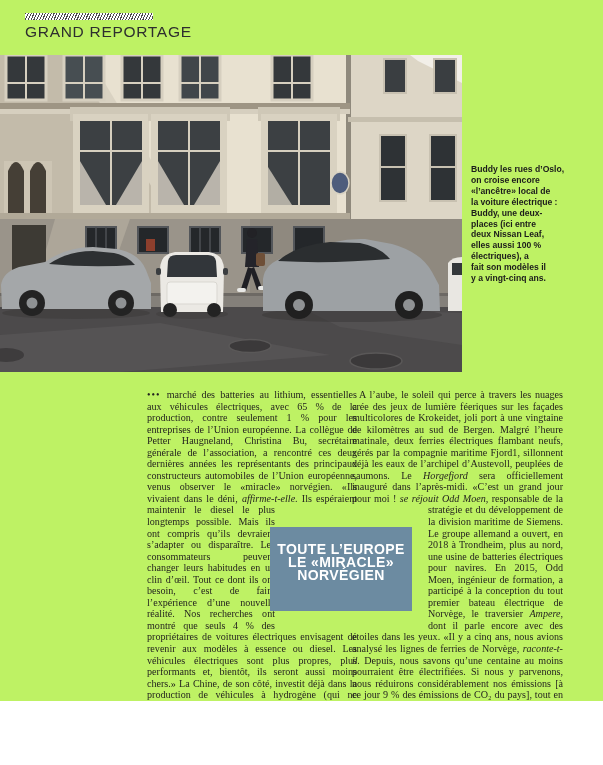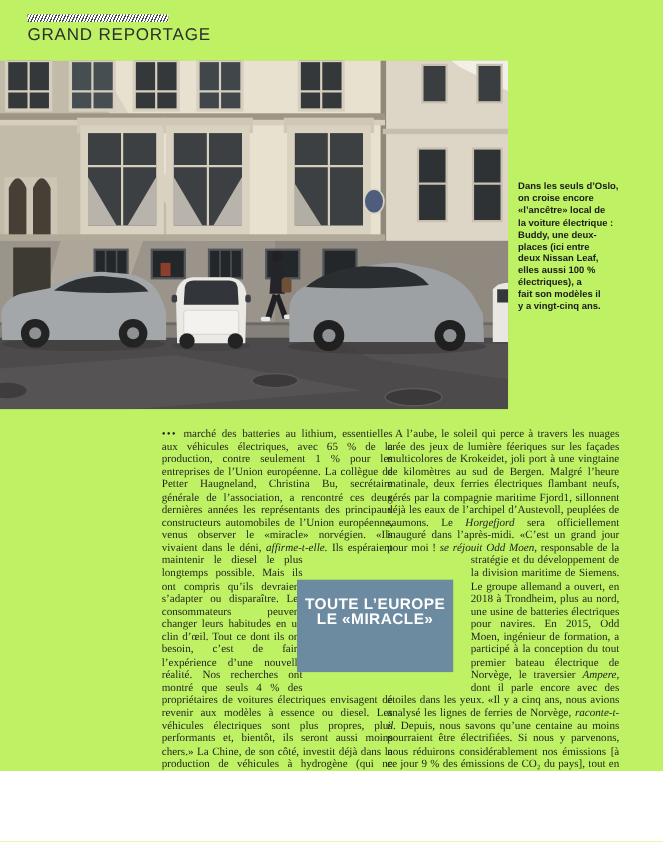--- a/index.html
+++ b/index.html
@@ -202,39 +202,40 @@
         <circle cx="409" cy="250" r="6" fill="#8f9294"></circle>
     </g>
 
     <g>
       <path d="M448 256 L448 208 Q452 202 462 202 L462 256 Z" fill="#e9e7e2"></path>
       <rect x="452" y="208" width="10" height="12" fill="#34383b"></rect>
     </g>
   </svg>
 
   <div class="caption">
-      <div>Dans les seuls d’Oslo,</div>
+      <div>Buddy les rues d’Oslo,</div>
       <div>on croise encore</div>
       <div>«l’ancêtre» local de</div>
       <div>la voiture électrique :</div>
       <div>Buddy, une deux-</div>
       <div>places (ici entre</div>
       <div>deux Nissan Leaf,</div>
       <div>elles aussi 100 %</div>
       <div>électriques), a</div>
       <div>fait son modèles il</div>
       <div>y a vingt-cinq ans.</div>
     </div>
 
   <div class="article-col" id="col-left"><span class="bullets">••• </span><span>marché des batteries au lithium, essentielles aux véhicules électriques, avec 65 % de la production, contre seulement 1 % pour les entreprises de l’Union européenne. La collègue de Petter Haugneland, Christina Bu, secrétaire générale de l’association, a rencontré ces deux dernières années les représentants des principaux constructeurs automobiles de l’Union européenne, venus observer le «miracle» norvégien. «Ils vivaient dans le déni, </span><span class="italic">affirme-t-elle.</span><span> Ils espéraient maintenir le </span><span class="spacer-right"></span><span>diesel le plus longtemps possible. Mais ils ont compris qu’ils devraient s’adapter ou disparaître. Les consommateurs peuvent changer leurs habitudes en un clin d’œil. Tout ce dont ils ont besoin, c’est de faire l’expérience d’une nouvelle réalité. Nos recherches ont montré que seuls 4 % des propriétaires de voitures électriques envisagent de revenir aux modèles à essence ou diesel. Les véhicules électriques sont plus propres, plus performants et, bientôt, ils seront aussi moins chers.» La Chine, de son côté, investit déjà dans la production de véhicules à hydrogène (qui ne rejettent pas de CO₂), visant un million d’unités d’ici à 2030.</span></div>
   <div class="article-col" id="col-right"><span>A l’aube, le soleil qui perce à travers les nuages crée des jeux de lumière féeriques sur les façades multicolores de Krokeidet, joli port à une vingtaine de kilomètres au sud de Bergen. Malgré l’heure matinale, deux ferries électriques flambant neufs, gérés par la compagnie maritime Fjord1, sillonnent déjà les eaux de l’archipel d’Austevoll, peuplées de saumons. Le </span><span class="italic">Horgefjord</span><span> sera officiellement inauguré dans l’après-midi. «C’est un grand jour pour moi ! </span><span class="italic">se réjouit Odd Moen,</span><span> responsable de la </span><span class="spacer-left"></span><span>stratégie et du développement de la division maritime de Siemens. Le groupe allemand a ouvert, en 2018 à Trondheim, plus au nord, une usine de batteries électriques pour navires. En 2015, Odd Moen, ingénieur de formation, a participé à la conception du tout premier bateau électrique de Norvège, le traversier </span><span class="italic">Ampere</span><span>, dont il parle encore avec des étoiles dans les yeux. «Il y a cinq ans, nous avions analysé les lignes de ferries de Norvège, </span><span class="italic">raconte-t-il.</span><span> Depuis, nous savons qu’une centaine au moins pourraient être électrifiées. Si nous y parvenons, nous réduirons considérablement nos émissions [à ce jour 9 % des émissions de CO₂ du pays], tout en diminuant les </span><span class="bullets">•••</span></div>
 
   <div class="quote-box" style="background: rgb(108, 139, 161);">
       <div>TOUTE L’EUROPE</div>
       <div>LE «MIRACLE»</div>
+      <div>NORVÉGIEN</div>
     </div>
 
   <div class="footer">
     <span class="num">124</span>
     <span class="brand">GEO</span>
     <span class="tag">Abonnez-vous sur geomag.club</span>
   </div>
 
 </div>
 

